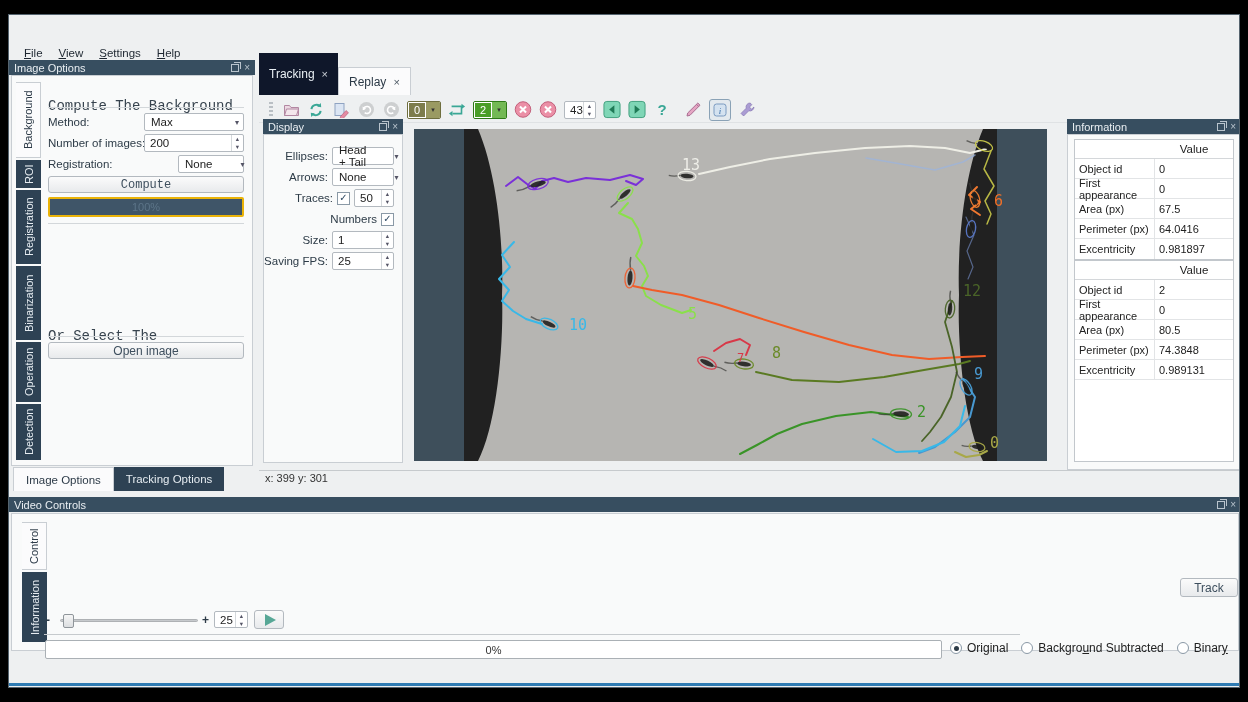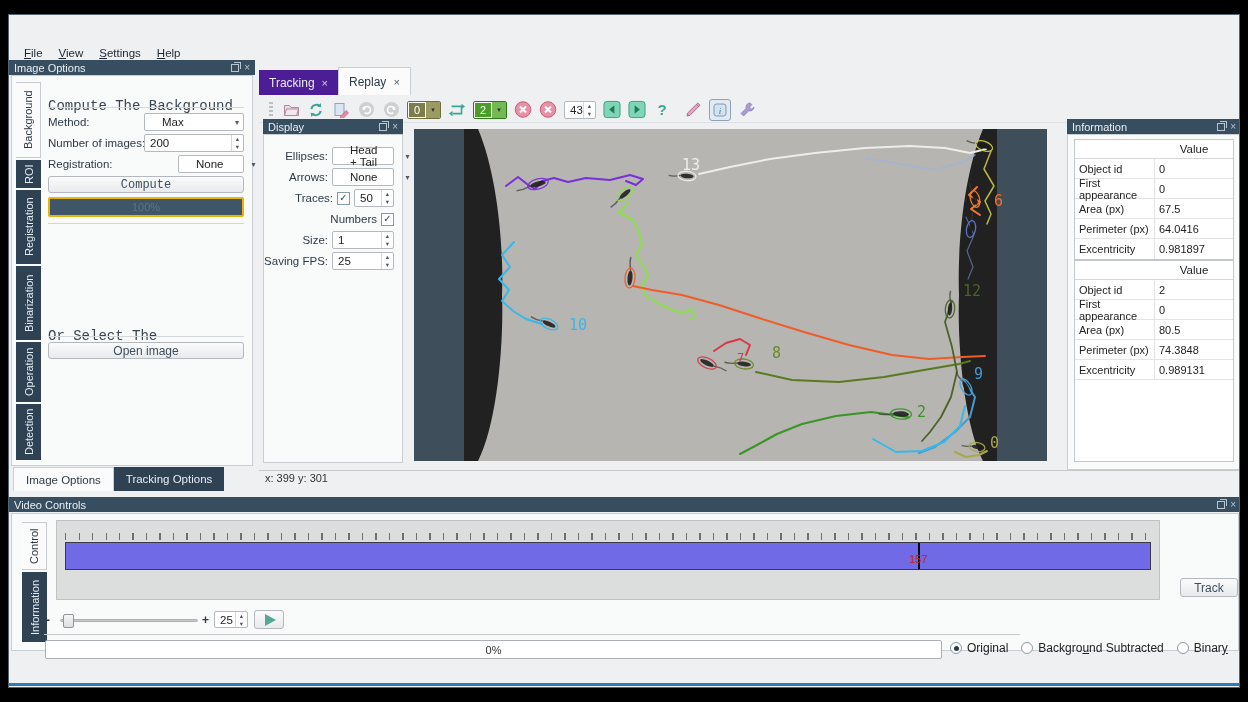--- a/index.html
+++ b/index.html
@@ -18,21 +18,21 @@
 
   
   .titlebar { height:15px; background:#374e60; color:#e9eef2; font-size:11px; display:flex; align-items:center; padding:0 5px; }
   .titlebar .t-label { flex:1; }
   .tb-icons { display:flex; gap:5px; align-items:center; }
   .ic-float { width:8px; height:8px; border:1px solid #b9c4cd; position:relative; }
   .ic-float:after { content:""; position:absolute; left:2px; top:-3px; width:6px; height:6px; border:1px solid #b9c4cd; border-left:none; border-bottom:none; }
   .ic-close { color:#b9c4cd; font-size:10px; line-height:8px; }
 
   .btn { display:flex; align-items:center; justify-content:center; background:linear-gradient(#fbfbfb,#e8eaec); border:1px solid #b3b9bf; border-radius:3px; color:#3e4f5e; font-size:12px; }
-  .combo { display:flex; align-items:center; background:#fff; border:1px solid #b3b9bf; border-radius:2px; font-size:11.5px; color:#222; padding-left:17px; height:18px;gap:24px; }
+  .combo { display:flex; align-items:center; background:#fff; border:1px solid #b3b9bf; border-radius:2px; font-size:11.5px; color:#222; padding-left:6px; height:18px;gap:24px; }
   .combo .arr { margin-left:auto; padding:0 4px; color:#556; font-size:8px; }
   .spin { display:flex; align-items:stretch; background:#fff; border:1px solid #b3b9bf; border-radius:2px; font-size:11.5px; color:#222; height:18px; }
   .spin .val { flex:1; display:flex; align-items:center; padding-left:5px; }
   .spin .arrs { width:12px; display:flex; flex-direction:column; border-left:1px solid #d4d8db; }
   .spin .arrs span { flex:1; font-size:6.5px; color:#556; display:flex; align-items:center; justify-content:center; }
   .chk { width:13px; height:13px; background:#fff; border:1px solid #8a99a6; font-size:10px; color:#2f4a63; display:flex; align-items:center; justify-content:center; line-height:1; }
   .hline { border:none; border-top:1px solid #d3d7da; }
 
   
   #left-dock { position:absolute; left:0; top:45px; width:246px; height:406px; }
@@ -45,21 +45,21 @@
   .form-row { position:absolute; left:0; right:0; height:18px; display:flex; align-items:center; }
   .form-row .lbl { font-size:11.5px; color:#2d3b47; }
   #io-progress { position:absolute; left:0; right:0; height:20px; background:#3f5568; border:2px solid #eab308; border-radius:2px; color:#5c7488; font-size:11px; display:flex; align-items:center; justify-content:center; }
   #left-bottom-tabs { position:absolute; left:4px; top:452px; display:flex; }
   .lb-tab { height:24px; display:flex; align-items:center; padding:0 12px; font-size:11.5px; background:#2e4254; color:#e6ecf1; }
   .lb-tab.active { background:#fbfbfc; color:#2c3a47; border:1px solid #c9ced3; border-bottom:none; }
 
   
   #center-tabs { position:absolute; left:250px; top:52px; height:28px; display:flex; align-items:flex-end; }
   .doc-tab { display:flex; align-items:center; gap:7px; padding:0 10px; font-size:12px; }
-  .doc-tab.inactive { height:25px; background:#4c1d95; color:#e8eef3; }
+  .doc-tab.inactive { height:42px; background:#0f172a; color:#e8eef3; }
   .doc-tab.active { height:28px; background:#fbfbfc; color:#2c3a47; border:1px solid #c9ced3; border-bottom:none; }
   .doc-close { font-size:11px; opacity:.85; }
   #toolbar { position:absolute; left:250px; top:82px; right:2px; height:26px; display:flex; align-items:center; gap:7px; padding-left:10px; border-bottom:1px solid #dfe2e4; }
   .tb-handle { width:4px; height:16px; background:repeating-linear-gradient(#b9bfc4 0 2px, transparent 2px 4px); margin-right:2px; }
   .tool { width:18px; height:18px; display:flex; align-items:center; justify-content:center; }
   .tool svg { display:block; }
   .tool-combo { display:flex; height:18px; border-radius:2px; overflow:hidden; border:1px solid #6e6e3e; }
   .tool-combo .num { width:18px; display:flex; align-items:center; justify-content:center; color:#fff; font-size:11px; border:1px solid #fff; }
   .tool-combo .drop { width:14px; display:flex; align-items:center; justify-content:center; font-size:7px; color:#333; }
   .tc-olive .num { background:#7d7d4c; } .tc-olive .drop { background:#9a9a62; }
@@ -546,27 +546,20 @@
       <span class="tb-icons">
           <span class="ic-float"></span>
           <span class="ic-close">×</span>
         </span>
     </div>
     <div id="vc-panel">
       <div id="vc-vtabs">
         <div class="vtab active" style="height:48px;">Control</div>
         <div class="vtab" style="height:70px;">Information</div>
       </div>
-      <div id="timeline-box">
-        <div id="ticks"></div>
-        <div id="tl-bar" style="background: rgb(113, 106, 230);">
-          <div id="tl-cursor" style="left: 78.6%;"></div>
-        </div>
-        <div id="tl-cursor-label" style="left: calc(77.421% + 8px); color: rgb(194, 32, 32);">157</div>
-      </div>
       <div id="zoom-row">
         <span class="zr" style="left:34px;font-weight:bold;">-</span>
         <div id="zslider">
             <div id="zhandle"></div>
           </div>
         <span class="zr" style="left:190px;font-weight:bold;">+</span>
         <div class="spin" style="position:absolute;left:202px;top:1px;width:34px;height:17px;">
           <span class="val">25</span>
           <span class="arrs">
               <span>▴</span>

